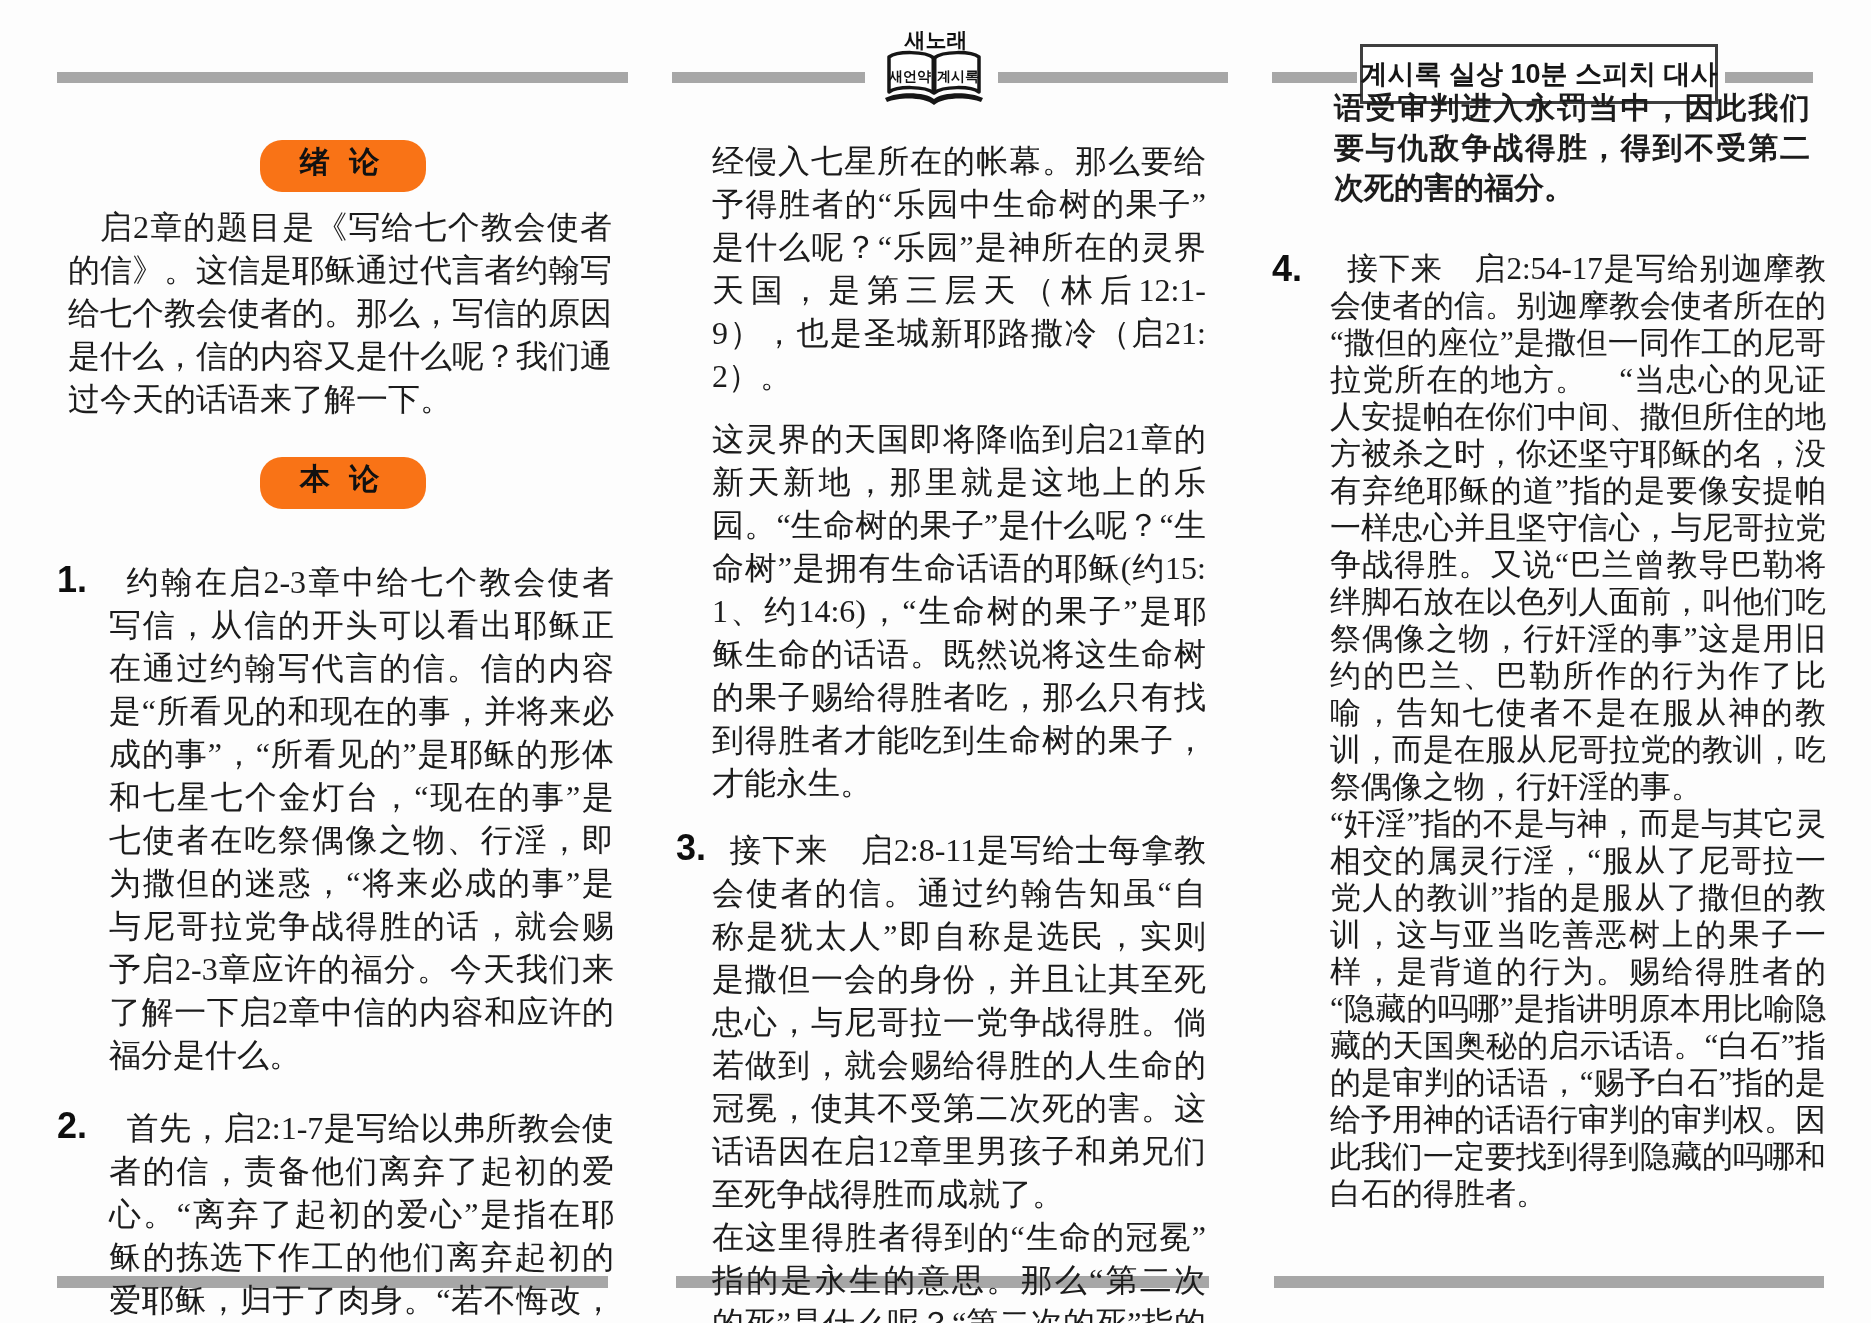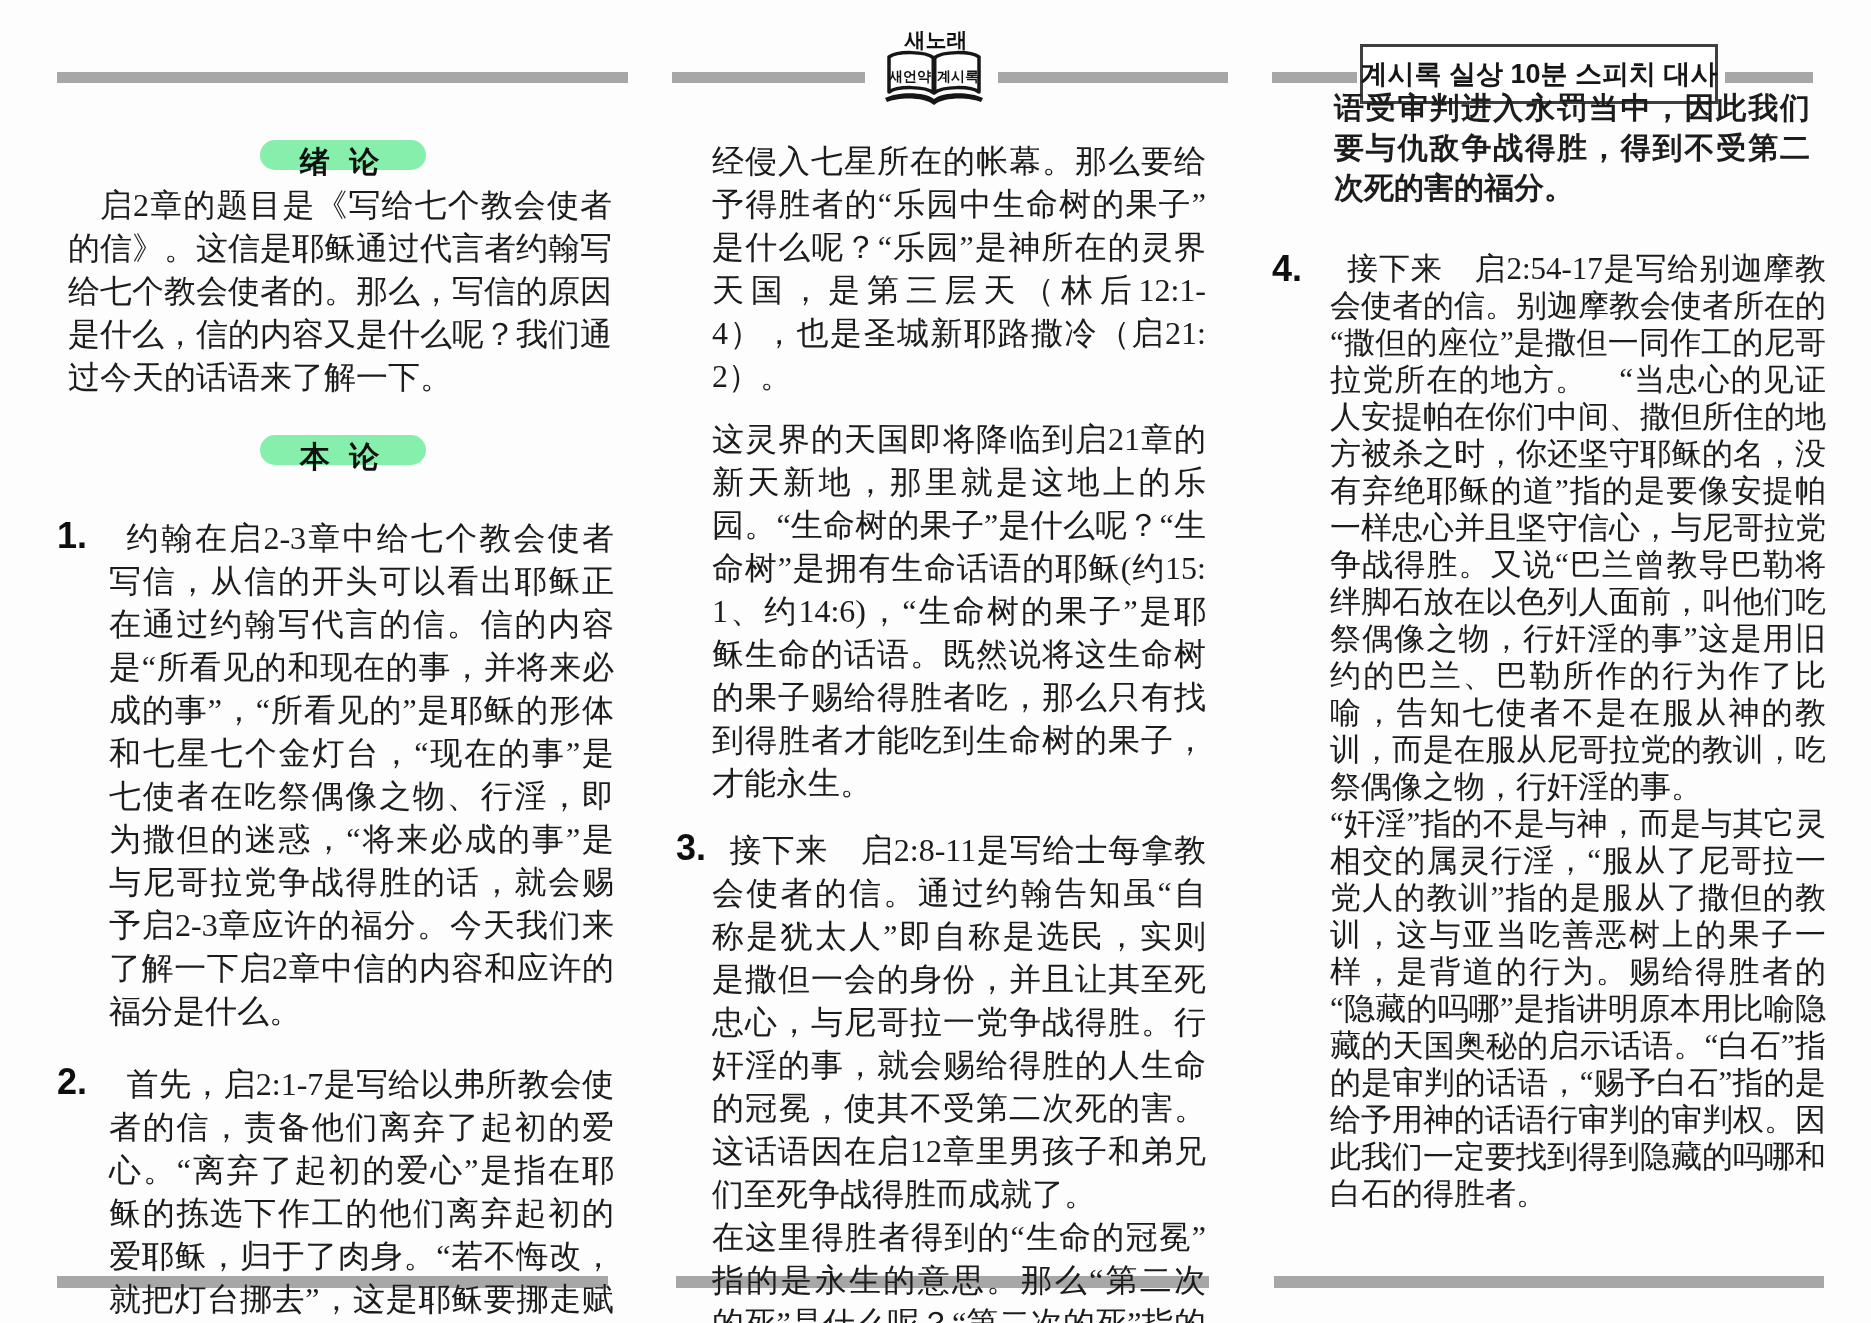--- a/index.html
+++ b/index.html
@@ -14,21 +14,21 @@
   .book text{font-family:"Liberation Sans","DejaVu Sans",sans-serif;font-weight:bold;font-size:14px;fill:#111;}
   
   .title-box{position:absolute;left:1360px;top:44px;width:358px;height:60px;background:#ffffff;
              border:3px solid #3f3f3f;box-sizing:border-box;display:flex;align-items:center;justify-content:center;
              font-family:"Liberation Sans","DejaVu Sans",sans-serif;font-weight:600;font-size:27px;color:#161616;white-space:nowrap;}
   
   .col{position:absolute;top:0;}
   .col1{left:57px;width:571px;}
   .col2{left:672px;width:556px;}
   .col3{left:1272px;width:556px;}
-  .badge{width:166px;height:30px;line-height:44px;border-radius:22px;background:#86efac;
+  .badge{width:166px;height:52px;line-height:44px;border-radius:22px;background:#f97316;
          margin:4px auto;text-align:center;font-weight:bold;font-size:30px;letter-spacing:6px;color:#111;}
   p.body{margin:0;text-align:justify;text-justify:inter-character;word-break:break-all;}
   .c1{font-size:32px;line-height:43px;}
   .c2{font-size:32px;line-height:43px;}
   .c3{font-size:31px;line-height:37px;}
   .c3-open{font-family:"Liberation Sans","DejaVu Sans",sans-serif;font-size:30px;line-height:40px;font-weight:600;}
   .indent1{text-indent:1em;}
   .indent05{text-indent:0.55em;}
   .item{position:relative;}
   .num{position:absolute;left:0;top:-2px;font-family:"Liberation Sans","DejaVu Sans",sans-serif;
@@ -78,26 +78,26 @@
     </div>
     <div class="item" style="margin-top:30px;">
       <span class="num">2.</span>
       <div style="margin-left:52px;padding-right:14px;">
         <p class="body c1 indent05">首先，启2:1-7是写给以弗所教会使者的信，责备他们离弃了起初的爱心。“离弃了起初的爱心”是指在耶稣的拣选下作工的他们离弃起初的爱耶稣，归于了肉身。“若不悔改，就把灯台挪去”，这是耶稣要挪走赋予他们的灵和使命。让他们“与尼哥拉党争战得胜”，可见尼哥拉党已</p>
       </div>
     </div>
   </section>
 
   <section class="col col2" lang="zh">
-    <p class="body c2" style="margin-top:140px;padding:0 22px 0 40px;">经侵入七星所在的帐幕。那么要给予得胜者的“乐园中生命树的果子”是什么呢？“乐园”是神所在的灵界天国，是第三层天（林后12:1-4），也是圣城新耶路撒冷（启21:2）。</p>
+    <p class="body c2" style="margin-top:140px;padding:0 22px 0 40px;">经侵入七星所在的帐幕。那么要给予得胜者的“乐园中生命树的果子”是什么呢？“乐园”是神所在的灵界天国，是第三层天（林后12:1-9），也是圣城新耶路撒冷（启21:2）。</p>
     <p class="body c2" style="margin-top:20px;padding:0 22px 0 40px;">这灵界的天国即将降临到启21章的新天新地，那里就是这地上的乐园。“生命树的果子”是什么呢？“生命树”是拥有生命话语的耶稣(约15:1、约14:6)，“生命树的果子”是耶稣生命的话语。既然说将这生命树的果子赐给得胜者吃，那么只有找到得胜者才能吃到生命树的果子，才能永生。</p>
     <div class="item" style="margin-top:24px;">
       <span class="num" style="left:4px;">3.</span>
       <div style="margin-left:40px;padding-right:22px;">
-        <p class="body c2 indent05">接下来　启2:8-11是写给士每拿教会使者的信。通过约翰告知虽“自称是犹太人”即自称是选民，实则是撒但一会的身份，并且让其至死忠心，与尼哥拉一党争战得胜。行奸淫的事，就会赐给得胜的人生命的冠冕，使其不受第二次死的害。这话语因在启12章里男孩子和弟兄们至死争战得胜而成就了。</p>
+        <p class="body c2 indent05">接下来　启2:8-11是写给士每拿教会使者的信。通过约翰告知虽“自称是犹太人”即自称是选民，实则是撒但一会的身份，并且让其至死忠心，与尼哥拉一党争战得胜。倘若做到，就会赐给得胜的人生命的冠冕，使其不受第二次死的害。这话语因在启12章里男孩子和弟兄们至死争战得胜而成就了。</p>
         <p class="body c2">在这里得胜者得到的“生命的冠冕”指的是永生的意思。那么“第二次的死”是什么呢？“第二次的死”指的是肉身死后灵魂要受的地狱刑罚（太10:28，启20:14），“必不受第二次死的害”指的是肉身死后灵魂必不受地狱刑罚。相反，受到第二次死的害的所有人都要按照神的话</p>
       </div>
     </div>
   </section>
 
   <section class="col col3" lang="zh">
     <p class="body c3-open" style="margin-top:88px;padding:0 18px 0 62px;">语受审判进入永罚当中，因此我们要与仇敌争战得胜，得到不受第二次死的害的福分。</p>
     <div class="item" style="margin-top:42px;">
       <span class="num">4.</span>
       <div style="margin-left:58px;padding-right:2px;">

